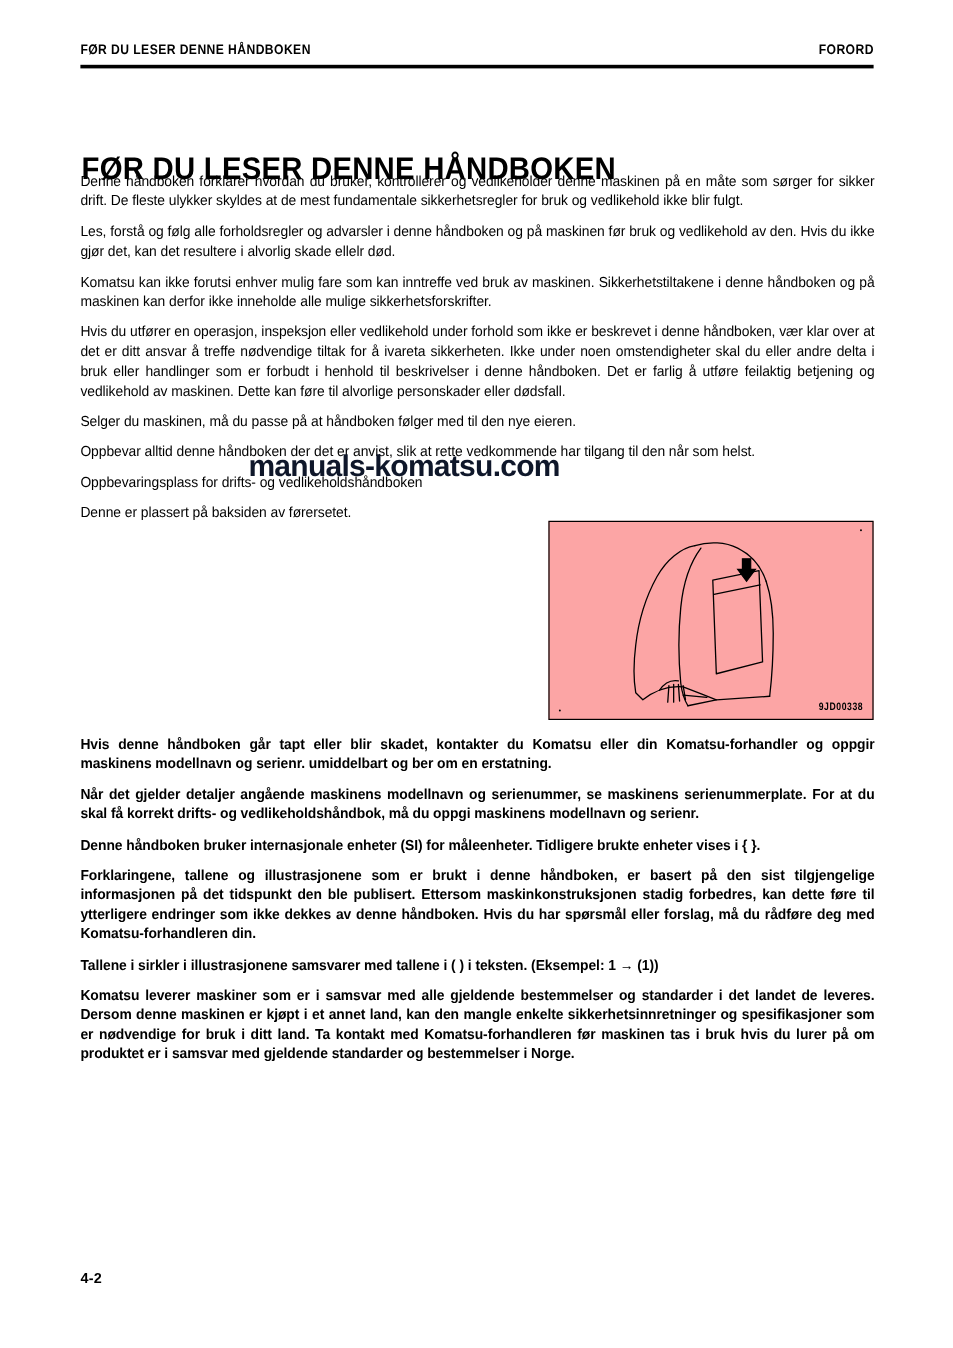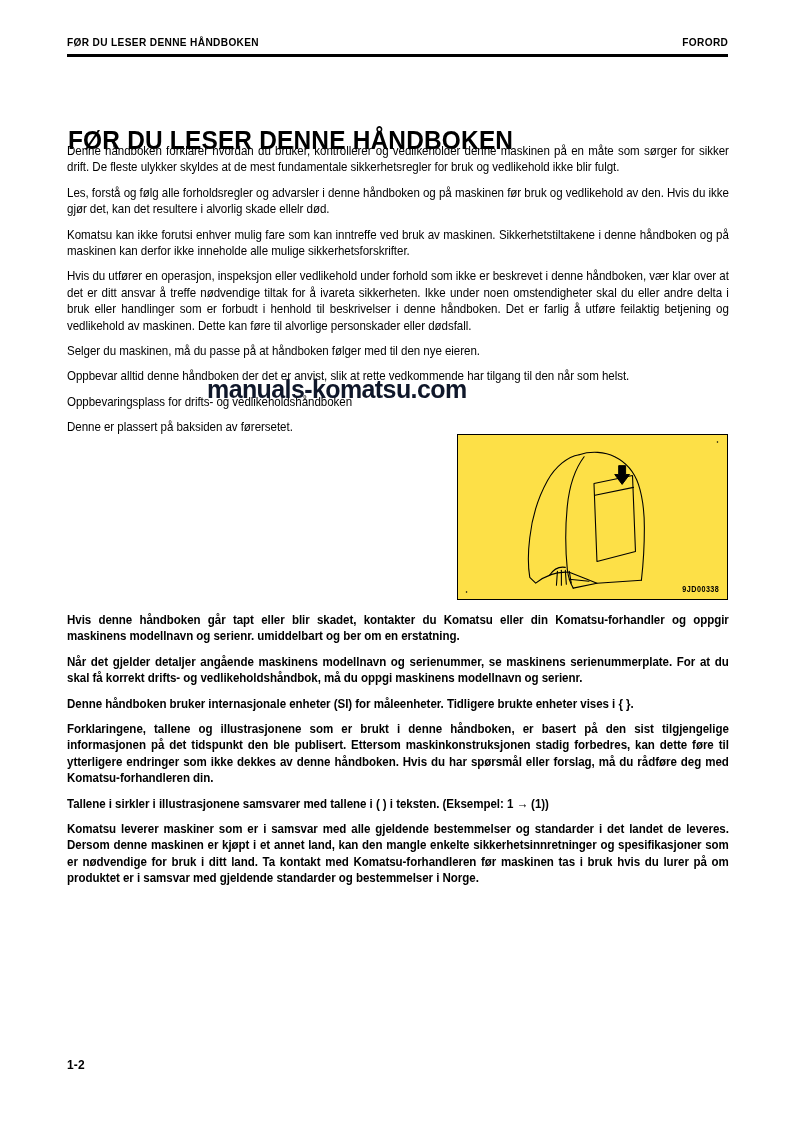--- a/index.html
+++ b/index.html
@@ -106,21 +106,21 @@
   }
 
   
   .figure-box {
     position: absolute;
     left: 446px;
     top: 434px;
     width: 271px;
     height: 166px;
     border: 1.4px solid #000;
-    background: #fde047;
+    background: #fca5a5;
     box-sizing: border-box;
   }
   .figure-box svg {
     display: block;
     width: 100%;
     height: 100%;
   }
   .figure-code {
     position: absolute;
     right: 8px;
@@ -217,15 +217,15 @@
 
   <div class="content-lower">
     <p class="para">Hvis denne håndboken går tapt eller blir skadet, kontakter du Komatsu eller din Komatsu-forhandler og oppgir maskinens modellnavn og serienr. umiddelbart og ber om en erstatning.</p>
     <p class="para">Når det gjelder detaljer angående maskinens modellnavn og serienummer, se maskinens serienummerplate. For at du skal få korrekt drifts- og vedlikeholdshåndbok, må du oppgi maskinens modellnavn og serienr.</p>
     <p class="para single">Denne håndboken bruker internasjonale enheter (SI) for måleenheter. Tidligere brukte enheter vises i { }.</p>
     <p class="para">Forklaringene, tallene og illustrasjonene som er brukt i denne håndboken, er basert på den sist tilgjengelige informasjonen på det tidspunkt den ble publisert. Ettersom maskinkonstruksjonen stadig forbedres, kan dette føre til ytterligere endringer som ikke dekkes av denne håndboken. Hvis du har spørsmål eller forslag, må du rådføre deg med Komatsu-forhandleren din.</p>
     <p class="para single">Tallene i sirkler i illustrasjonene samsvarer med tallene i ( ) i teksten. (Eksempel: 1 → (1))</p>
     <p class="para">Komatsu leverer maskiner som er i samsvar med alle gjeldende bestemmelser og standarder i det landet de leveres. Dersom denne maskinen er kjøpt i et annet land, kan den mangle enkelte sikkerhetsinnretninger og spesifikasjoner som er nødvendige for bruk i ditt land. Ta kontakt med Komatsu-forhandleren før maskinen tas i bruk hvis du lurer på om produktet er i samsvar med gjeldende standarder og bestemmelser i Norge.</p>
   </div>
 
-  <div class="footer-pageno">1-2</div>
+  <div class="footer-pageno">4-2</div>
 
 </div>
 
 </body></html>

